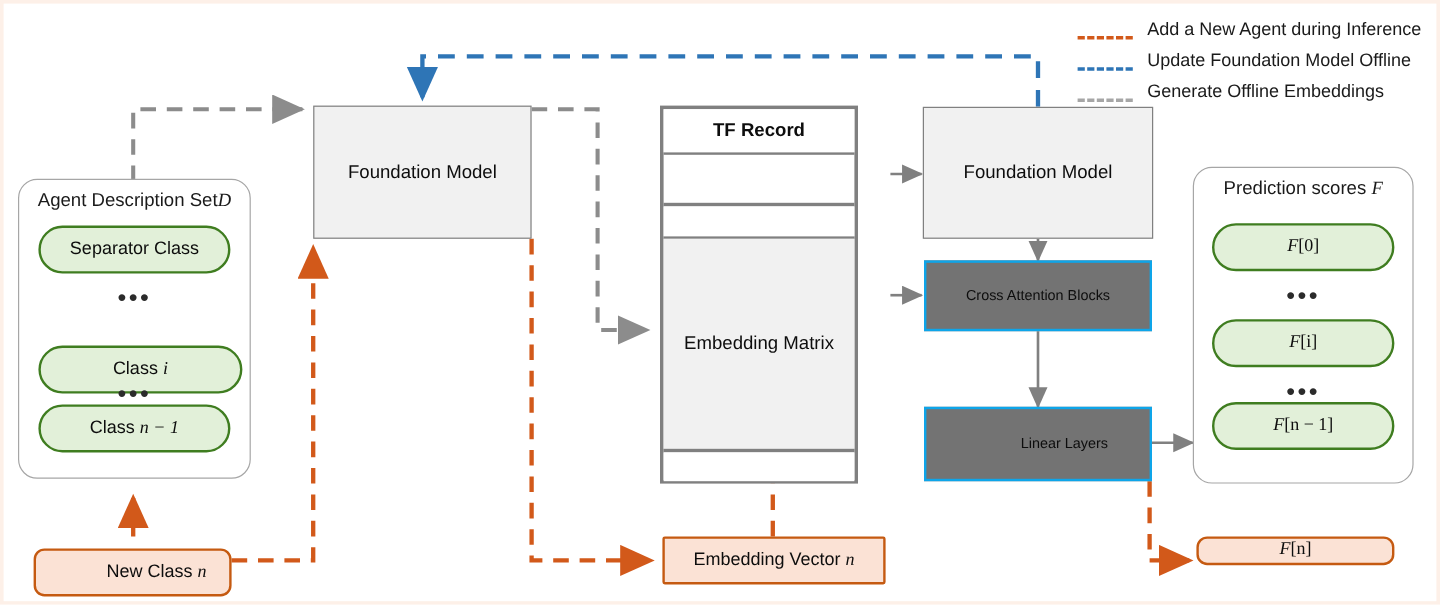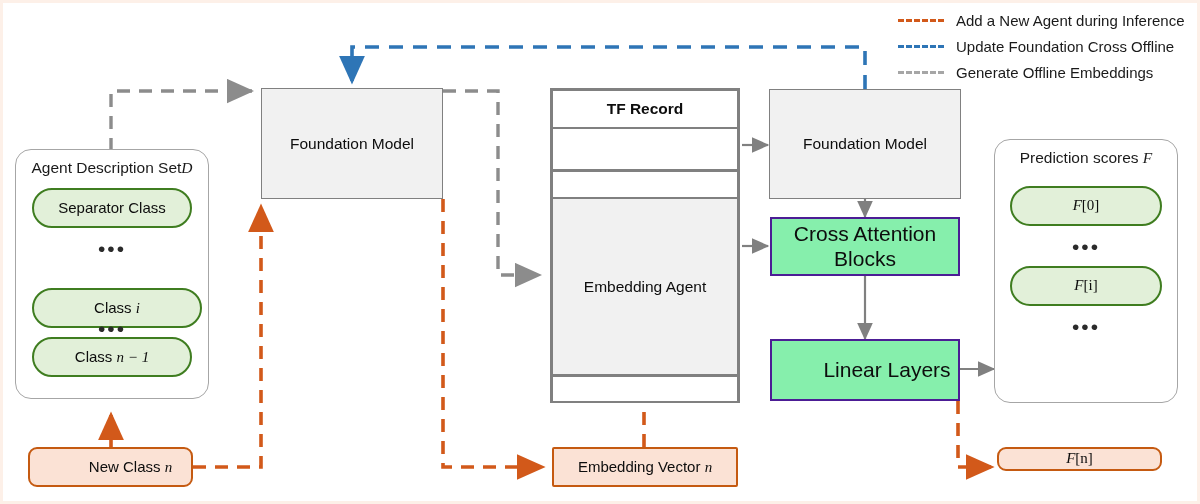--- a/index.html
+++ b/index.html
@@ -33,22 +33,22 @@
     font-size:15px;color:#0d0d0d;
   }
   .chip-orange.sq{border-radius:2px;}
   
   .box-gray{
     background:#f1f1f1;border:1.8px solid #808080;
     font-size:15.5px;color:#0d0d0d;
   }
   
   .box-blue{
-    background:#86efac;border:2px solid #4c1d95;
-    font-size:21px;color:#0d0d0d;
+    background:#737373;border:2px solid #0ea5e9;
+    font-size:12px;color:#0d0d0d;
   }
   
   .tfrec{
     position:absolute;background:#ffffff;border:3px solid #808080;
     box-sizing:border-box;
   }
   .tfrow{
     position:absolute;left:0;right:0;box-sizing:border-box;
     display:flex;align-items:center;justify-content:center;
     font-size:15.5px;color:#0d0d0d;
@@ -56,21 +56,21 @@
   .tfrow.fill{background:#f1f1f1;}
   .tfrow.blank{background:#ffffff;}
   .tfrow.title{font-weight:bold;font-size:15.5px;background:#ffffff;}
   .tfsep{position:absolute;left:0;right:0;height:2.4px;background:#808080;}
 
   .dots{position:absolute;text-align:center;left:0;right:0;
         font-size:21px;letter-spacing:2px;color:#2b2b2b;line-height:1;}
 
   
   #legend{position:absolute;left:895px;top:4px;width:300px;}
-  .leg-row{display:flex;align-items:center;height:26px;}
+  .leg-row{display:flex;align-items:flex-end;height:26px;}
   .leg-dash{width:46px;height:0;border-top:3.4px dashed currentColor;margin-right:12px;flex:0 0 46px;}
   .leg-txt{font-size:15px;color:#1a1a1a;white-space:nowrap;}
 
   .mi{font-style:italic;font-family:"Liberation Serif","DejaVu Serif",serif;}
   .mr{font-family:"Liberation Serif","DejaVu Serif",serif;}
 </style>
 </head>
 <body>
 
 <div id="canvas">
@@ -140,21 +140,21 @@
     </g>
   </svg>
 
   <div id="legend">
     <div class="leg-row" style="color:#d2591a">
       <span class="leg-dash"></span>
       <span class="leg-txt">Add a New Agent during Inference</span>
     </div>
     <div class="leg-row" style="color:#2e75b6">
       <span class="leg-dash"></span>
-      <span class="leg-txt">Update Foundation Cross Offline</span>
+      <span class="leg-txt">Update Foundation Model Offline</span>
     </div>
     <div class="leg-row" style="color:#a6a6a6">
       <span class="leg-dash"></span>
       <span class="leg-txt" style="color:#1a1a1a">Generate Offline Embeddings</span>
     </div>
   </div>
 
   <div class="panel" style="position:absolute;left:12px;top:146px;width:192px;height:248px;">
     <div class="panel-title">
       <span>Agent Description Set</span><span class="mi">D</span>
@@ -169,27 +169,27 @@
     <div class="dots" style="top:168px;">•••</div>
     <div class="node chip-green" style="left:16px;top:187px;width:160px;height:40px;">
       <span class="lbl"><span>Class </span><span class="mi">n − 1</span></span>
     </div>
   </div>
 
   <div class="node box-gray" style="left:258px;top:85px;width:182px;height:111px;">
     <span class="lbl">Foundation Model</span>
   </div>
 
-  <div class="tfrec" style="left:547px;top:85px;width:190px;height:315px;padding-left:42px;">
+  <div class="tfrec" style="left:547px;top:85px;width:165px;height:315px;padding-left:42px;">
     <div class="tfrow title" style="top:0;height:36px;">TF Record</div>
     <div class="tfsep" style="top:36px;"></div>
     <div class="tfsep" style="top:78.4px;"></div>
     <div class="tfrow blank" style="top:80.8px;height:25px;"></div>
     <div class="tfsep" style="top:105.8px;"></div>
-    <div class="tfrow fill" style="top:108.2px;height:175px;">Embedding Agent</div>
+    <div class="tfrow fill" style="top:108.2px;height:175px;">Embedding Matrix</div>
     <div class="tfsep" style="top:283.2px;"></div>
     <div class="tfrow blank" style="top:285.6px;height:24px;"></div>
   </div>
 
   <div class="node box-gray" style="left:766px;top:86px;width:192px;height:110px;">
     <span class="lbl">Foundation Model</span>
   </div>
 
   <div class="node box-blue" style="left:767px;top:214px;width:190px;height:59px;">
     <span class="lbl">Cross Attention Blocks</span>
@@ -203,23 +203,26 @@
       <span>Prediction scores</span> <span class="mi">F</span>
     </div>
     <div class="node chip-green" style="left:15px;top:46px;width:152px;height:40px;">
       <span class="lbl mr"><span class="mi">F</span><span>[0]</span></span>
     </div>
     <div class="dots" style="top:96px;">•••</div>
     <div class="node chip-green" style="left:15px;top:126px;width:152px;height:40px;">
       <span class="lbl mr"><span class="mi">F</span><span>[i]</span></span>
     </div>
     <div class="dots" style="top:176px;">•••</div>
-  </div>
-
-  <div class="node chip-orange" style="left:25px;top:444px;width:165px;height:40px;padding-left:40px;">
+    <div class="node chip-green" style="left:15px;top:195px;width:152px;height:40px;">
+      <span class="lbl mr"><span class="mi">F</span><span>[n − 1]</span></span>
+    </div>
+  </div>
+
+  <div class="node chip-orange" style="left:25px;top:454px;width:165px;height:40px;padding-left:40px;">
     <span class="lbl"><span>New Class </span><span class="mi">n</span></span>
   </div>
 
   <div class="node chip-orange sq" style="left:549px;top:444px;width:186px;height:40px;">
     <span class="lbl"><span>Embedding Vector </span><span class="mi">n</span></span>
   </div>
 
   <div class="node chip-orange" style="left:994px;top:444px;width:165px;height:24px;">
     <span class="lbl mr"><span class="mi">F</span><span>[n]</span></span>
   </div>

